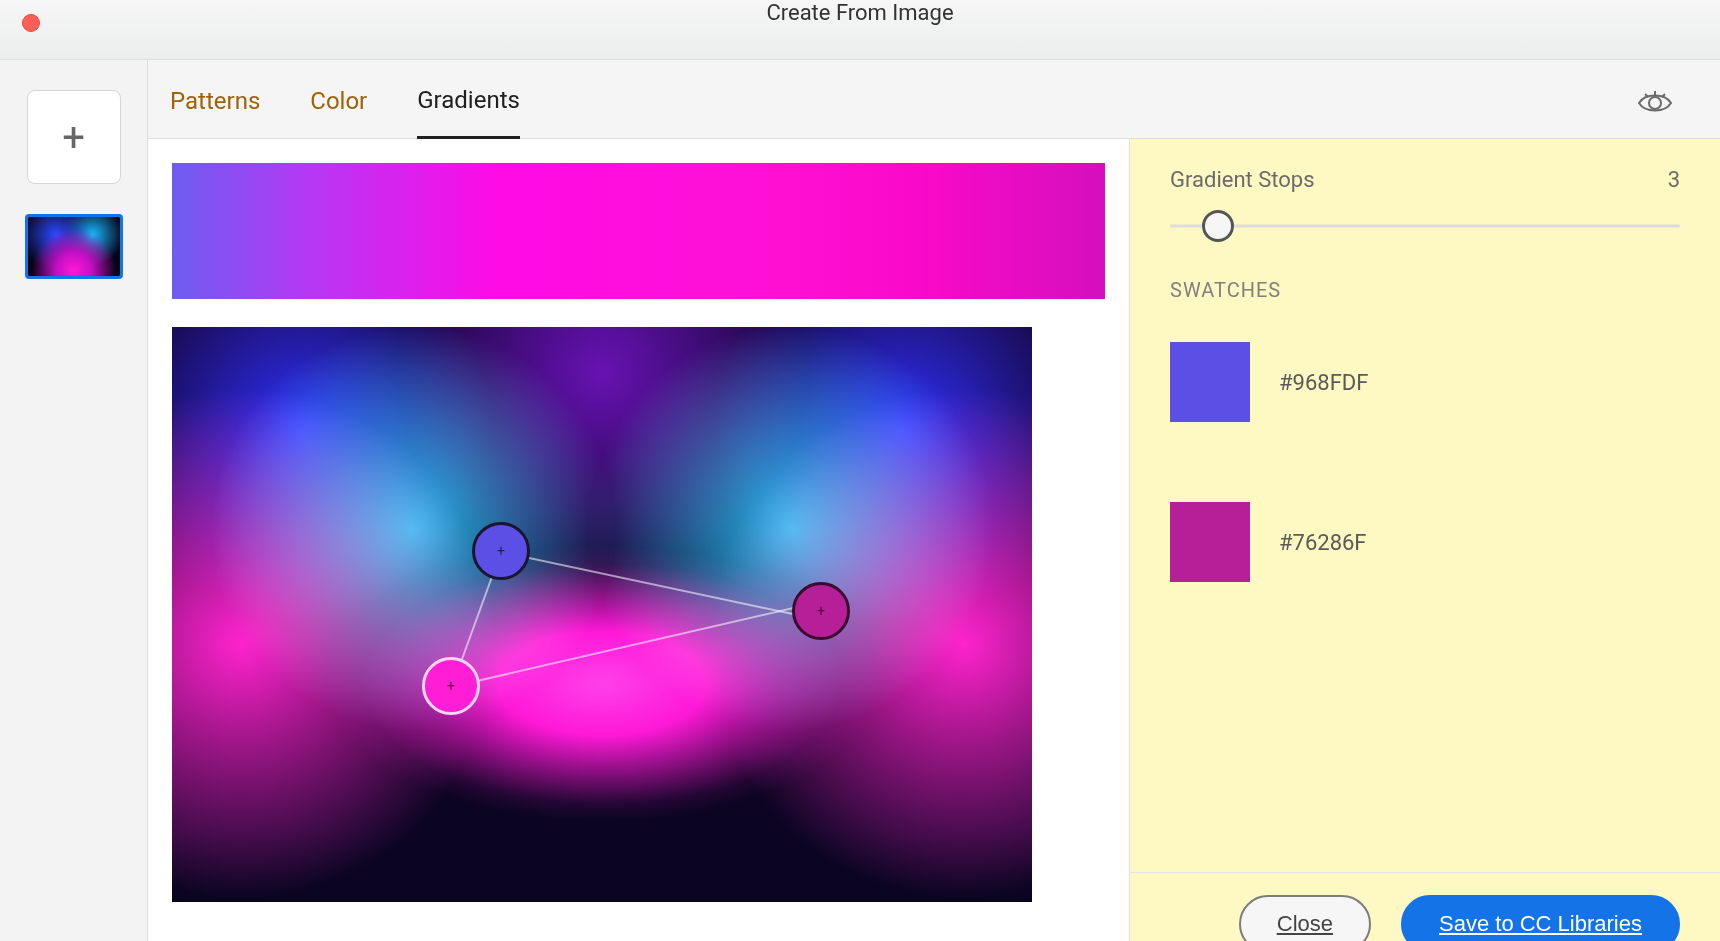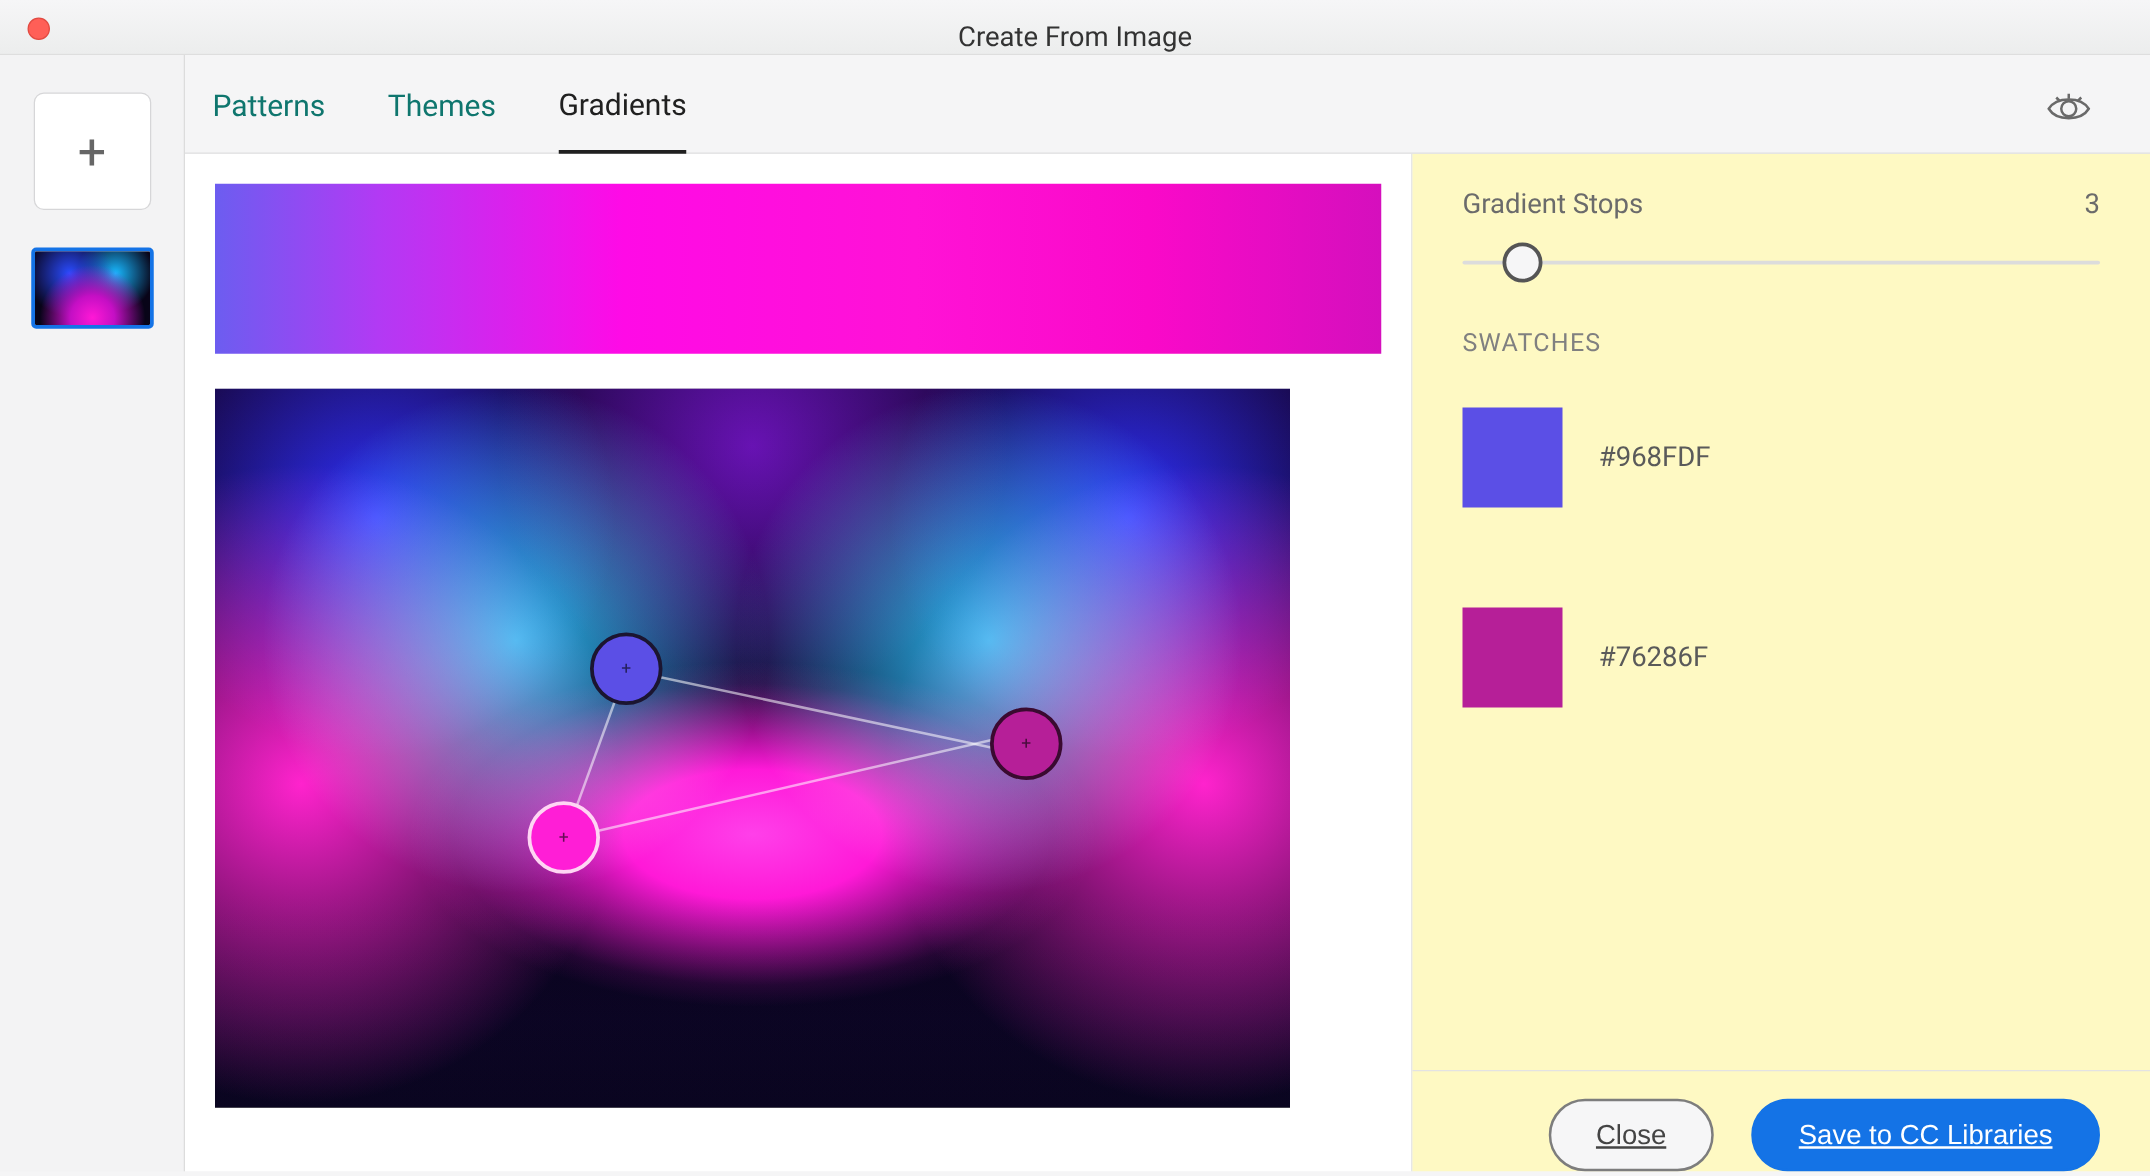--- a/index.html
+++ b/index.html
@@ -1,24 +1,24 @@
 <!DOCTYPE html>
 <html><head>
 <meta charset="utf-8">
 <style>
   * { box-sizing: border-box; margin: 0; padding: 0; }
   html, body { width: 1720px; height: 941px; font-family: -apple-system, "Segoe UI", Roboto, Arial, sans-serif; background: #f5f5f6; color: #222; overflow: hidden; }
 
   
   .titlebar {
-    height: 44px;
+    height: 60px;
     background: linear-gradient(#f6f6f7, #eceded);
     border-bottom: 1px solid #dedede;
     display: flex;
-    align-items: flex-end;
+    align-items: flex-start;
     position: relative;
   }
   .traffic { position: absolute; left: 22px; top: 14px; display: flex; gap: 10px; }
   .traffic .dot { width: 18px; height: 18px; border-radius: 50%; }
   .traffic .red { background: #ff5f57; border: 1px solid #e24a41; }
   .titlebar .title { margin: 0 auto; font-size: 22px; color: #333; }
 
   
   .app {
     display: flex;
@@ -71,21 +71,21 @@
     display: flex;
     align-items: center;
     gap: 50px;
     padding: 26px 22px 0 22px;
     border-bottom: 1px solid #e0e0e0;
     position: relative;
   }
   .tab {
     padding-bottom: 22px;
     font-size: 24px;
-    color: #0f766e;
+    color: #a16207;
     cursor: pointer;
   }
   .tab.active {
     color: #202020;
     font-weight: 400;
     border-bottom: 3px solid #202020;
     margin-bottom: -1px;
   }
   .eye-icon {
     position: absolute;
@@ -284,21 +284,21 @@
     </div>
     <div class="thumb">
       <div class="mini-stage"></div>
     </div>
   </div>
 
   <div class="content">
 
     <div class="tabs">
       <div class="tab">Patterns</div>
-      <div class="tab">Themes</div>
+      <div class="tab">Color</div>
       <div class="tab active">Gradients</div>
       <div class="eye-icon">
         <svg width="40" height="40" viewBox="0 0 40 40" fill="none" stroke="#6a6a6a" stroke-width="2">
           <path d="M4 20 C10 10, 30 10, 36 20 C30 30, 10 30, 4 20 Z"></path>
           <circle cx="20" cy="20" r="6"></circle>
           <path d="M20 12 L20 8 M27 14 L30 11 M13 14 L10 11"></path>
         </svg>
       </div>
     </div>
 

